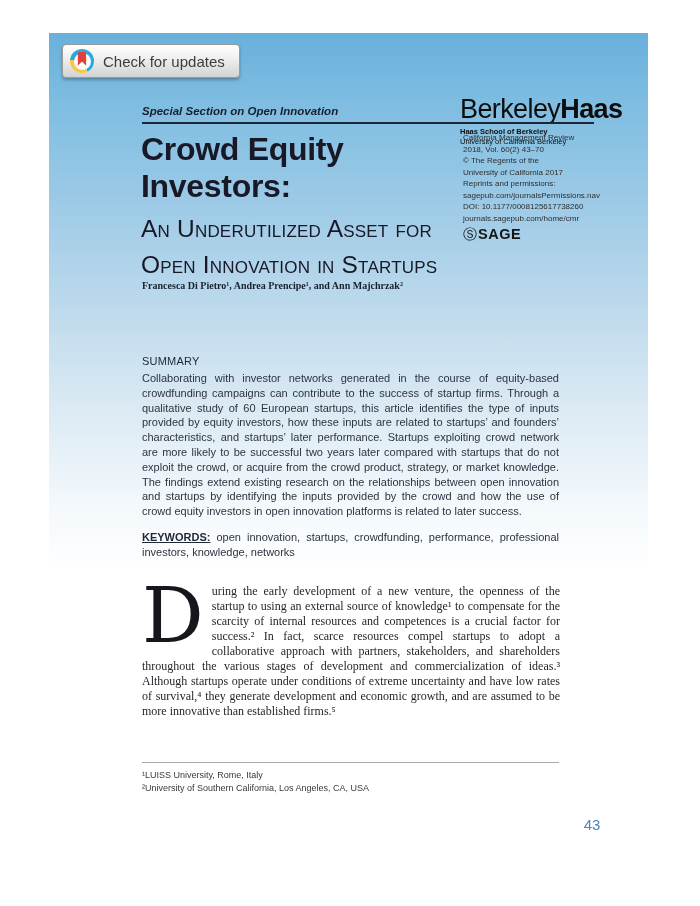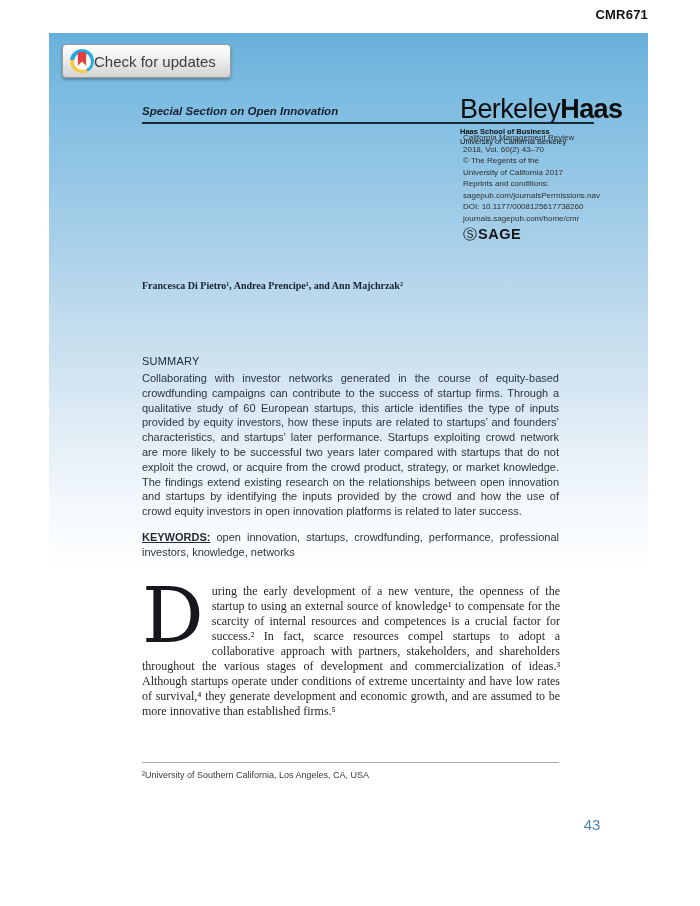--- a/index.html
+++ b/index.html
@@ -12,21 +12,21 @@
     background:linear-gradient(180deg,#68b0db 0%,#7dbce1 12%,#9ac9e6 30%,
       #bcd9ec 50%,#dceaf4 70%,#f4f9fc 88%,#ffffff 100%);
   }
   .article-id {
     position:absolute; top:7px; left:0; width:648px; text-align:right;
     font-weight:700; font-size:13px; color:#111111; letter-spacing:0.2px;
   }
   
   .crossmark-btn {
     position:absolute; left:62px; top:44px; height:34px;
-    display:flex; align-items:center; gap:0; padding:0 14px 0 7px;
+    display:flex; align-items:center; gap:9px; padding:0 14px 0 7px;
     background:linear-gradient(180deg,#ffffff 0%,#f0f0f0 40%,#d3d3d3 100%);
     border:1px solid #9a9a9a; border-radius:4px;
     box-shadow:0 2px 3px rgba(0,0,0,0.28); cursor:pointer;
     font-family:inherit;
   }
   .cm-label { font-size:15px; color:#3d3d3d; }
   .cm-icon { position:relative; width:24px; height:24px; flex:none; }
   .cm-ring {
     position:absolute; inset:0; border-radius:50%;
     background:conic-gradient(from 150deg,#f7c948 0deg 125deg,#2aa9e0 125deg 360deg);
@@ -88,46 +88,51 @@
   .footnotes { position:absolute; left:142px; top:769px; font-size:9px; line-height:12.5px; color:#3a3a3a; }
   .folio { position:absolute; left:572px; top:816px; width:40px; text-align:center; font-size:15px; color:#4c85b7; }
 </style>
 </head>
 <body>
 
 <div class="canvas">
 
   <div class="blue-panel"></div>
 
-  <div class="article-id">CMR671</div>
 
   <button class="crossmark-btn">
     <span class="cm-icon">
       <span class="cm-bookmark"></span>
       <span class="cm-ring"></span>
     </span>
     <span class="cm-label">Check for updates</span>
   </button>
 
   <div class="brand">
     <div class="brand-word"><span>Berkeley</span><b>Haas</b></div>
-    <div class="brand-sub1">Haas School of Business</div>
+    <div class="brand-sub1">Haas School of Berkeley</div>
     <div class="brand-sub2">University of California Berkeley</div>
   </div>
 
   <div class="section-label">Special Section on Open Innovation</div>
   <div class="head-rule"></div>
 
+  <div class="title-block">
+    <div class="title-main">Crowd Equity</div>
+    <div class="title-main">Investors:</div>
+    <div class="title-sub">An Underutilized Asset for</div>
+    <div class="title-sub" style="margin-top:0;">Open Innovation in Startups</div>
+  </div>
 
   <div class="journal-info">
     <div>California Management Review</div>
     <div>2018, Vol. 60(2) 43–70</div>
     <div>© The Regents of the</div>
     <div>University of California 2017</div>
-    <div>Reprints and conditions:</div>
+    <div>Reprints and permissions:</div>
     <div>sagepub.com/journalsPermissions.nav</div>
     <div>DOI: 10.1177/0008125617738260</div>
     <div>journals.sagepub.com/home/cmr</div>
     <div class="sage-logo">
       <span class="sage-mark">Ⓢ</span>
       <span class="sage-text">SAGE</span>
     </div>
   </div>
 
   <div class="authors">Francesca Di Pietro¹, Andrea Prencipe¹, and Ann Majchrzak²</div>
@@ -141,18 +146,19 @@
     <span class="kw-label">KEYWORDS:</span>
     <span>open innovation, startups, crowdfunding, performance, professional investors, knowledge, networks</span>
   </div>
 
   <div class="body-block">
     <span class="dropcap">D</span><span>uring the early development of a new venture, the openness of the startup to using an external source of knowledge¹ to compensate for the scarcity of internal resources and competences is a crucial factor for success.² In fact, scarce resources compel startups to adopt a collaborative approach with partners, stakeholders, and shareholders throughout the various stages of development and commercialization of ideas.³ Although startups operate under conditions of extreme uncertainty and have low rates of survival,⁴ they generate development and economic growth, and are assumed to be more innovative than established firms.⁵</span>
   </div>
 
   <div class="foot-rule"></div>
   <div class="footnotes">
+    <div>¹LUISS University, Rome, Italy</div>
     <div>²University of Southern California, Los Angeles, CA, USA</div>
   </div>
 
   <div class="folio">43</div>
 
 </div>
 
 </body></html>

